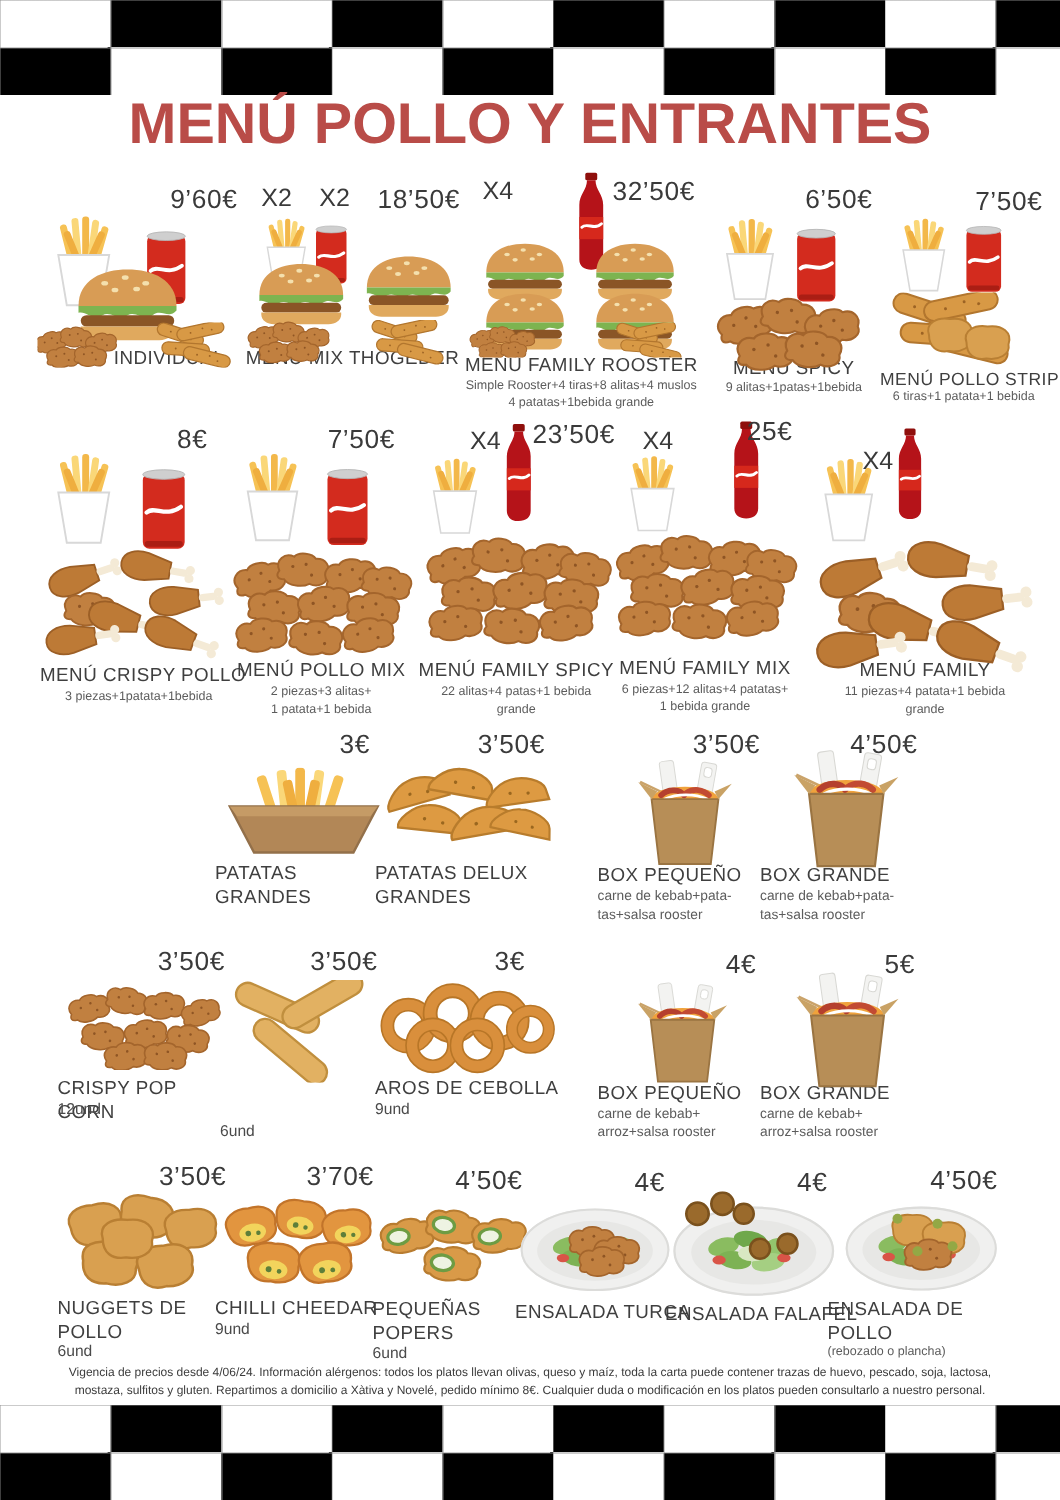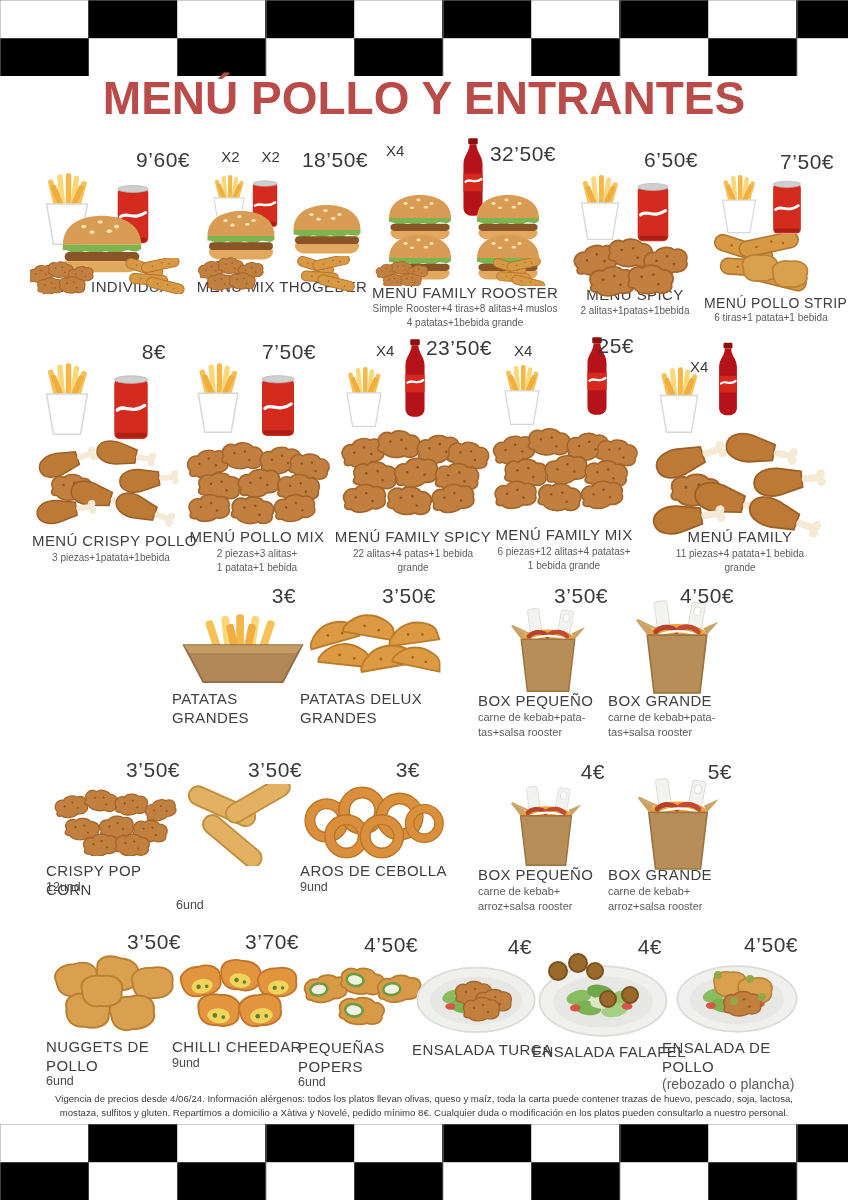--- a/index.html
+++ b/index.html
@@ -12,21 +12,21 @@
       repeating-conic-gradient(#000 0% 25%, #fff 0% 50%);
     background-size:auto,auto,177px 76px;}
   .checker.top{top:0;}
   .checker.bottom{top:1124px;}
   .title{position:absolute;top:74px;left:0;width:100%;text-align:center;
          font-size:46px;font-weight:800;letter-spacing:0px;color:#b94c48;line-height:1.05;}
   .item{position:absolute;}
   .topline{position:absolute;top:0;left:0;right:0;display:flex;justify-content:flex-end;
            align-items:flex-start;gap:24px;z-index:3;}
   .price{font-size:21px;color:#3a3a3a;letter-spacing:.5px;white-space:nowrap;font-weight:400;}
-  .mult{font-size:15px;color:#3a3a3a;}
+  .mult{font-size:20px;color:#3a3a3a;}
   .photo{position:absolute;left:0;z-index:1;}
   .name{position:absolute;left:0;right:0;font-size:15px;letter-spacing:.4px;line-height:1.25;color:#3f3f3f;}
   .desc{position:absolute;left:0;right:0;font-size:10px;line-height:1.35;color:#5c5c5c;white-space:pre-line;}
   .units{position:absolute;left:0;font-size:12.5px;color:#4a4a4a;}
   .c{text-align:center;}
   .c .name{white-space:nowrap;}
   .l{text-align:left;}
   .footer{position:absolute;left:54px;top:1092px;width:740px;text-align:center;
           font-size:9.6px;line-height:1.5;color:#3c3c3c;}
 </style>
@@ -304,21 +304,21 @@
   <div class="item c" style="left:566px;top:148px;width:138px;height:180px">
     <div class="topline" style="padding-right:6px">
         <span class="price">6’50€</span>
       </div>
     <svg class="photo" style="top:24px" width="138" height="128" viewBox="0 0 138 128">
       <use href="#fries" x="6" y="2" width="56" height="67"></use>
       <use href="#can" x="66" y="8" width="42" height="64"></use>
       <use href="#pile5" x="4" y="64" width="122" height="61"></use>
     </svg>
     <div class="name" style="top:138px">MENÚ SPICY</div>
-    <div class="desc" style="top:156px">2 alitas+1patas+1bebida</div>
+    <div class="desc" style="top:156px">9 alitas+1patas+1bebida</div>
   </div>
 
   <div class="item c" style="left:704px;top:140px;width:134px;height:186px">
     <div class="topline" style="top:10px;padding-right:4px">
         <span class="price">7’50€</span>
       </div>
     <svg class="photo" style="top:34px" width="134" height="120" viewBox="0 0 134 120">
       <use href="#fries" x="10" y="0" width="50" height="60"></use>
       <use href="#can" x="64" y="4" width="38" height="58"></use>
       <use href="#strips4" x="8" y="60" width="100" height="58"></use>
@@ -568,20 +568,20 @@
       <use href="#saladbase" x="12" y="4" width="126" height="74"></use>
       <use href="#nugget" x="48" y="12" width="40" height="30"></use>
       <use href="#nugget" x="72" y="18" width="42" height="31"></use>
       <use href="#blob" x="58" y="32" width="44" height="28"></use>
       <circle cx="56" cy="18" r="4" fill="#93a845"></circle>
       <circle cx="88" cy="22" r="4" fill="#93a845"></circle>
       <circle cx="72" cy="44" r="4" fill="#93a845"></circle>
       <circle cx="100" cy="40" r="4" fill="#93a845"></circle>
     </svg>
     <div class="name" style="top:106px;width:110px">ENSALADA DE POLLO</div>
-    <div class="desc" style="top:142px;font-size:14px">(rebozado o plancha)</div>
+    <div class="desc" style="top:142px;font-size:10px">(rebozado o plancha)</div>
   </div>
 
   <div class="footer">Vigencia de precios desde 4/06/24. Información alérgenos: todos los platos llevan olivas, queso y maíz, toda la carta puede contener trazas de huevo, pescado, soja, lactosa, mostaza, sulfitos y gluten. Repartimos a domicilio a Xàtiva y Novelé, pedido mínimo 8€. Cualquier duda o modificación en los platos pueden consultarlo a nuestro personal.</div>
 
   <div class="checker bottom"></div>
 
 </div>
 
 </body></html>

